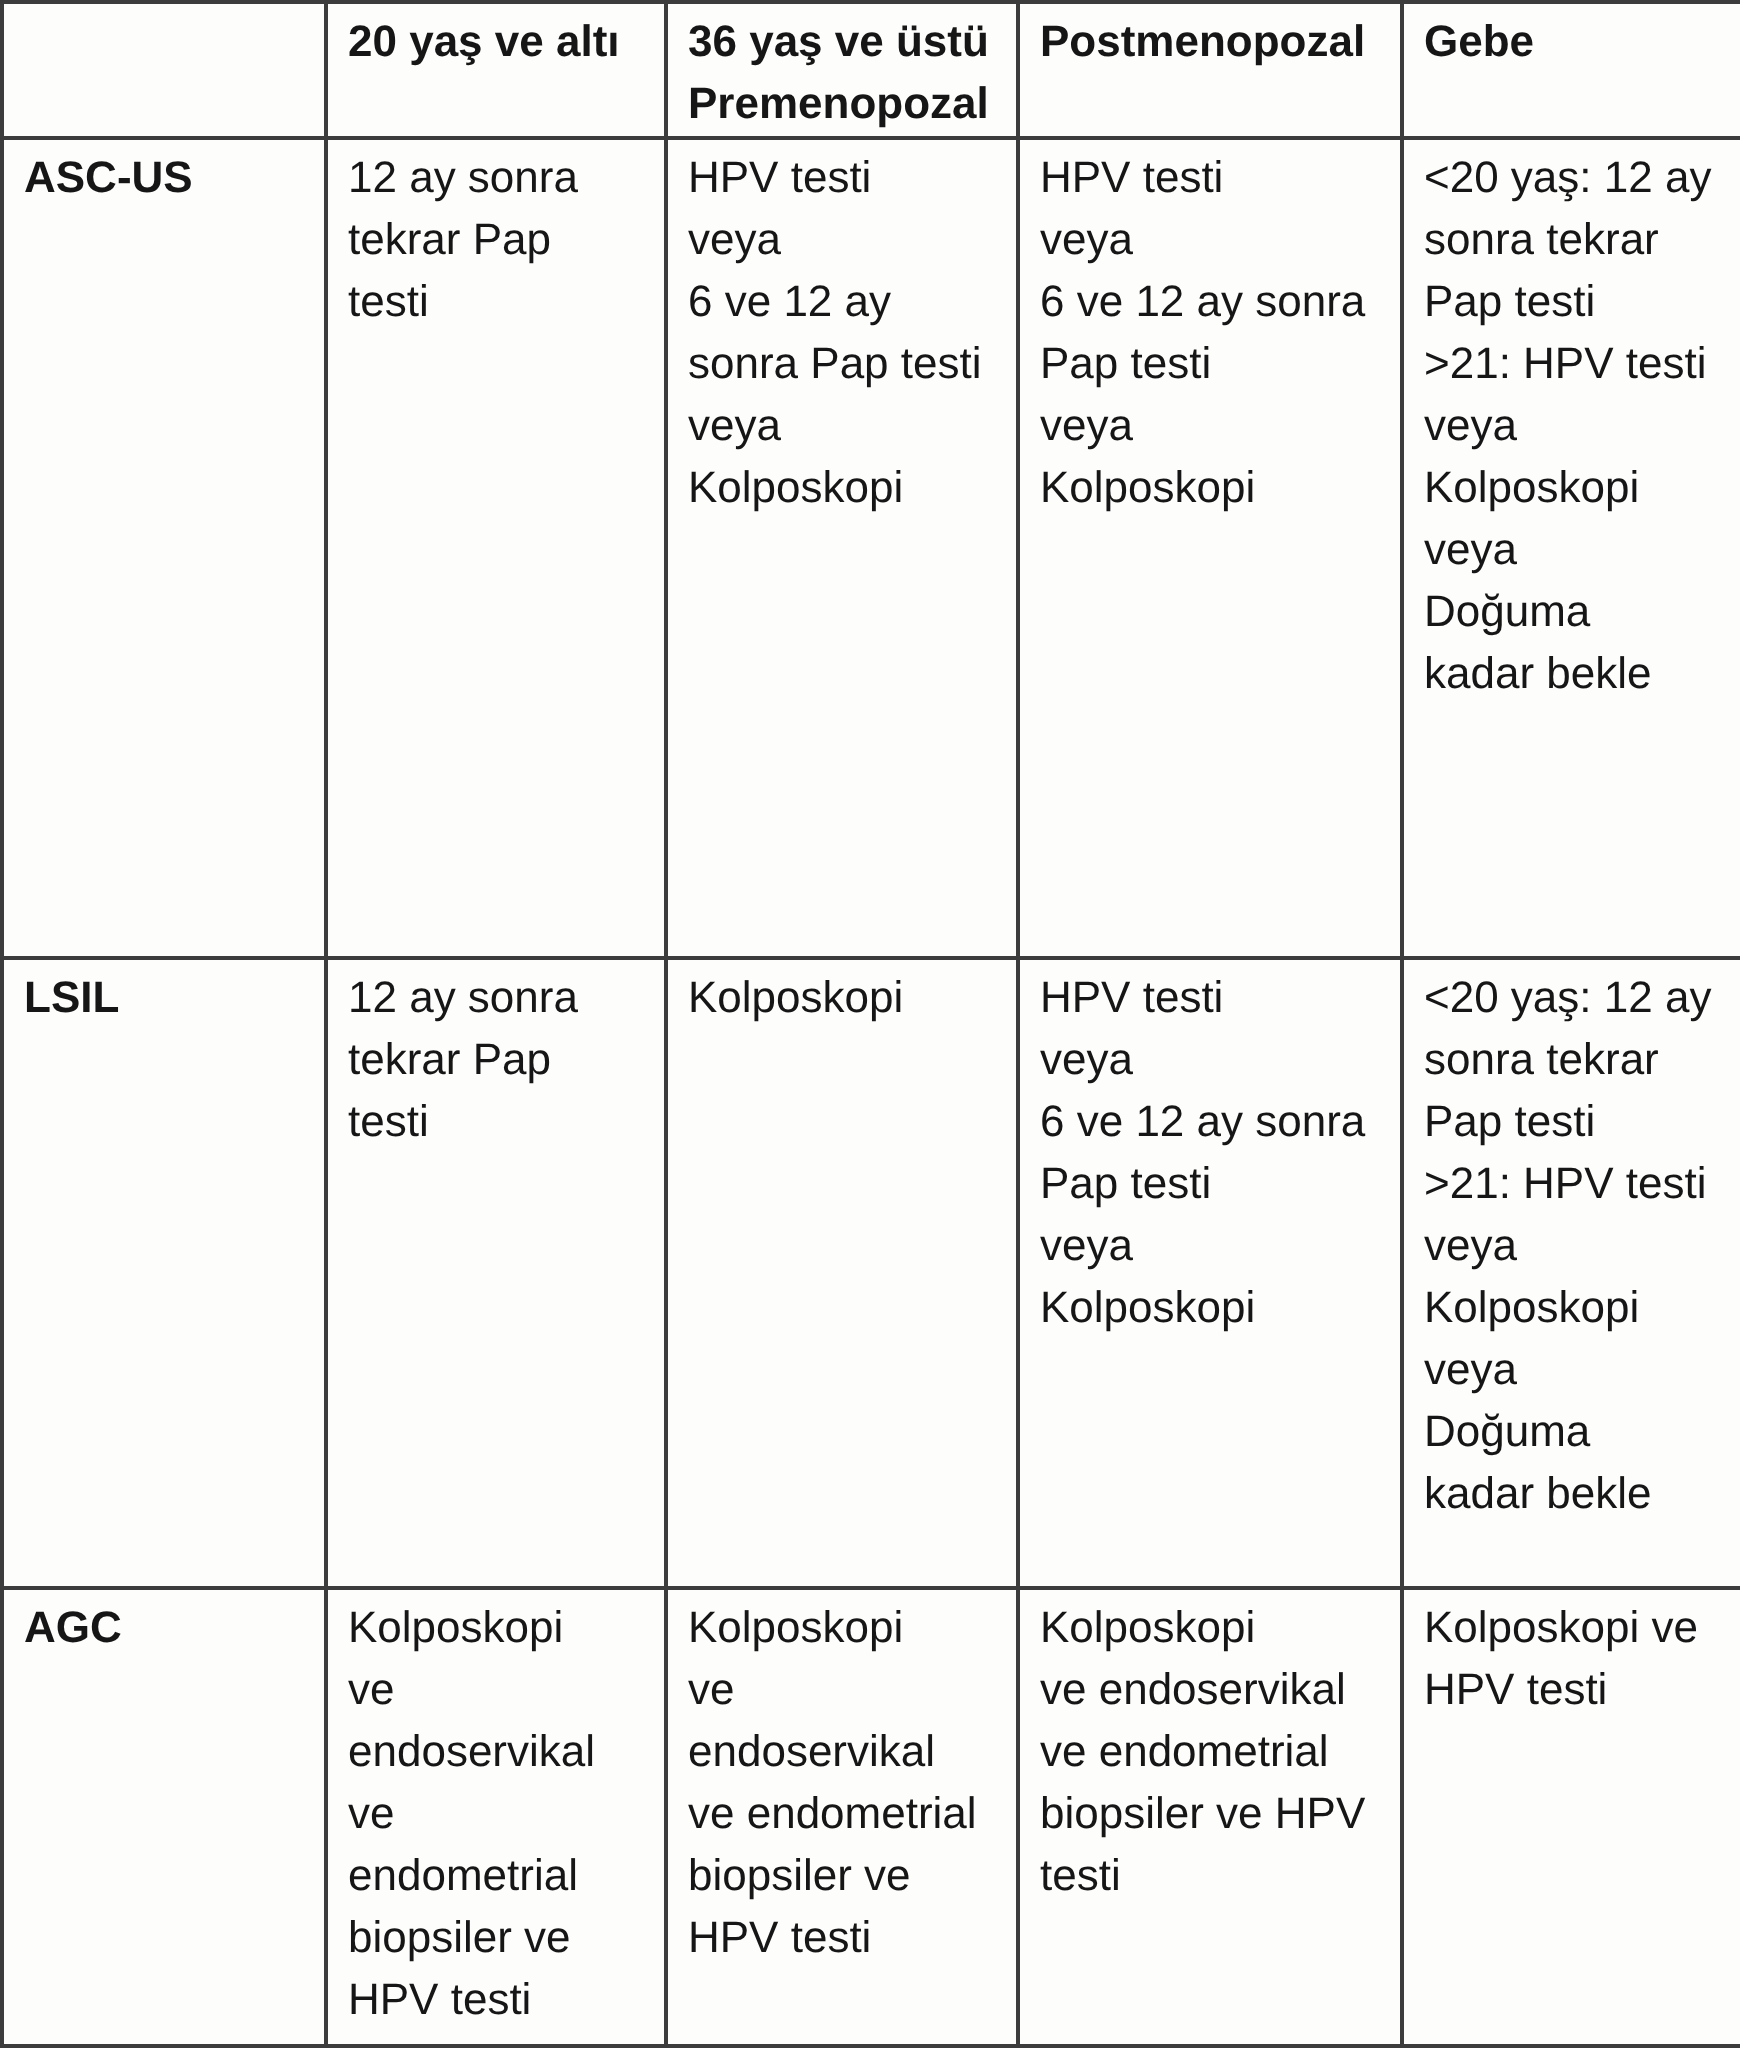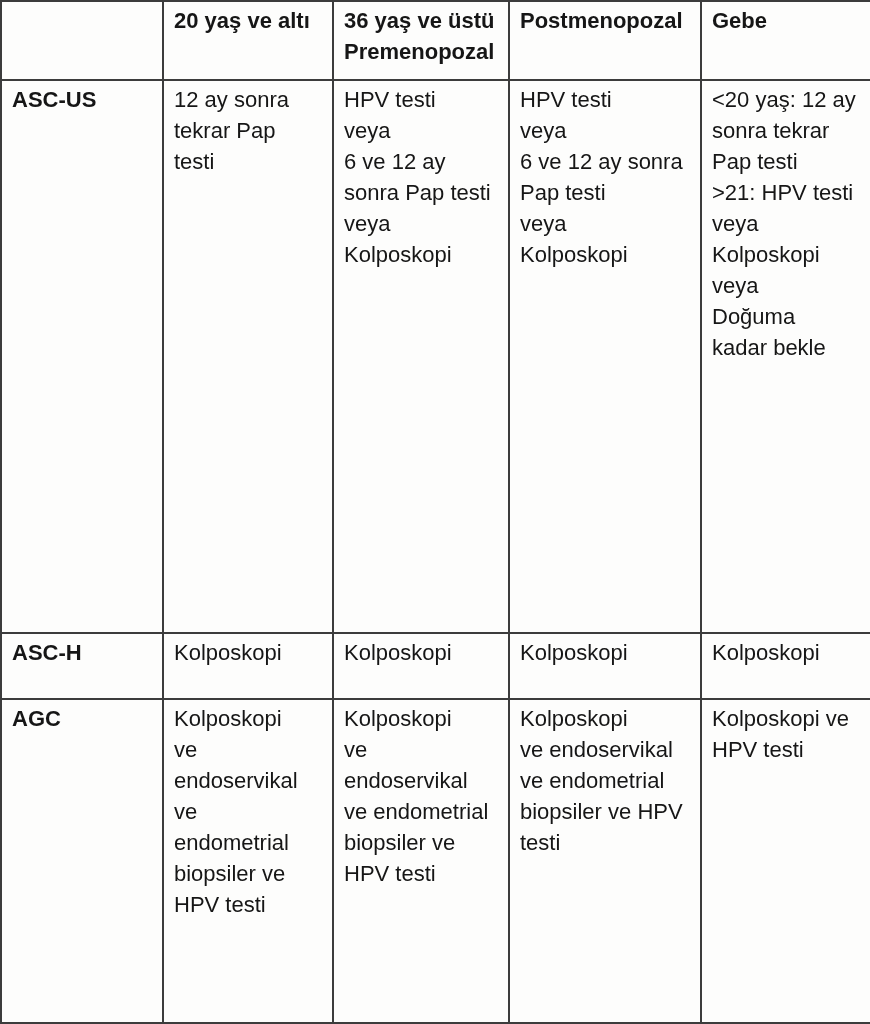--- a/index.html
+++ b/index.html
@@ -19,21 +19,21 @@
     width: 870px;
     height: 1024px;
     border-collapse: collapse;
     table-layout: fixed;
   }
   table.doc-table th,
   table.doc-table td {
     border: 2px solid #3c3c3c;
     vertical-align: top;
     text-align: left;
-    padding: 3px 10px 12px 10px;
+    padding: 3px 10px 1px 10px;
     font-size: 22px;
     line-height: 31px;
     white-space: pre-line;
     overflow: hidden;
     background: #fdfdfc;
   }
   table.doc-table th {
     font-weight: bold;
   }
   td.row-label {
@@ -83,26 +83,41 @@
         <td>&lt;20 yaş: 12 ay
 sonra tekrar
 Pap testi
 &gt;21: HPV testi
 veya
 Kolposkopi
 veya
 Doğuma
 kadar bekle</td>
       </tr>
-      <tr style="height:34px">
-        <td class="row-label">ASC-H</td>
+      <tr style="height:308px">
+        <td class="row-label">LSIL</td>
+        <td>12 ay sonra
+tekrar Pap
+testi</td>
         <td>Kolposkopi</td>
-        <td>Kolposkopi</td>
-        <td>Kolposkopi</td>
-        <td>Kolposkopi</td>
+        <td>HPV testi
+veya
+6 ve 12 ay sonra
+Pap testi
+veya
+Kolposkopi</td>
+        <td>&lt;20 yaş: 12 ay
+sonra tekrar
+Pap testi
+&gt;21: HPV testi
+veya
+Kolposkopi
+veya
+Doğuma
+kadar bekle</td>
       </tr>
       <tr style="height:214px">
         <td class="row-label">AGC</td>
         <td>Kolposkopi
 ve
 endoservikal
 ve
 endometrial
 biopsiler ve
 HPV testi</td>

